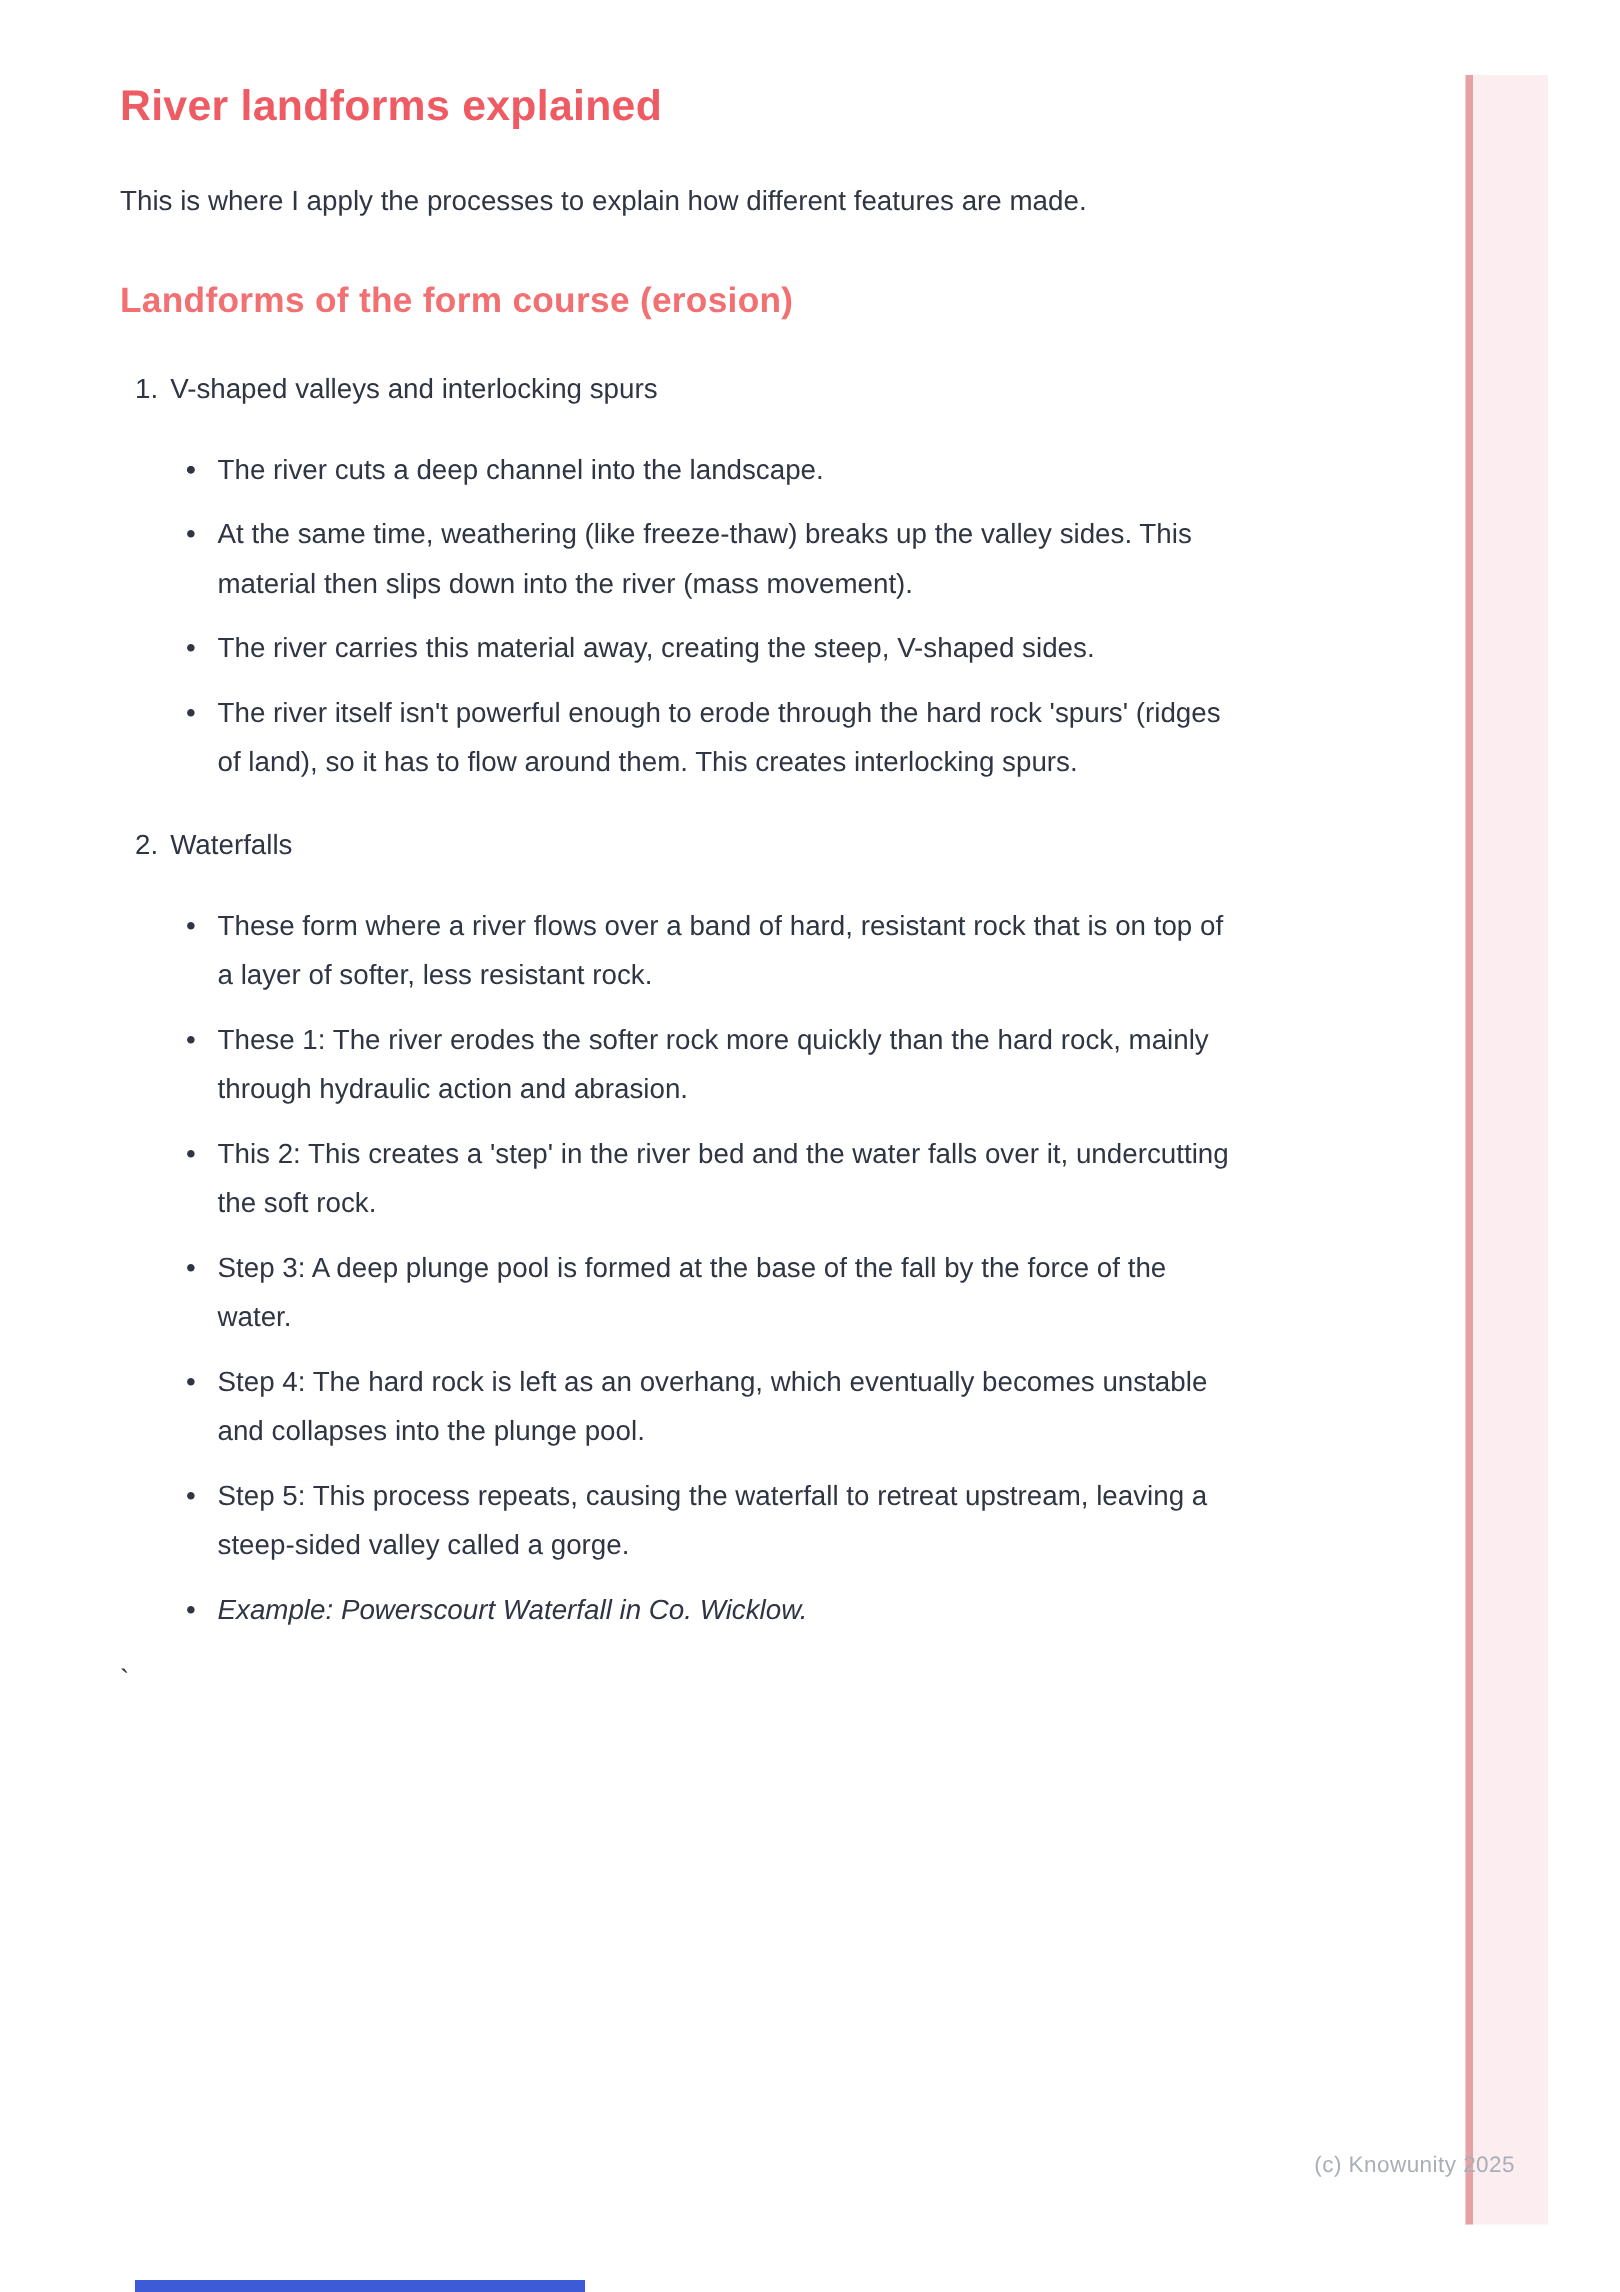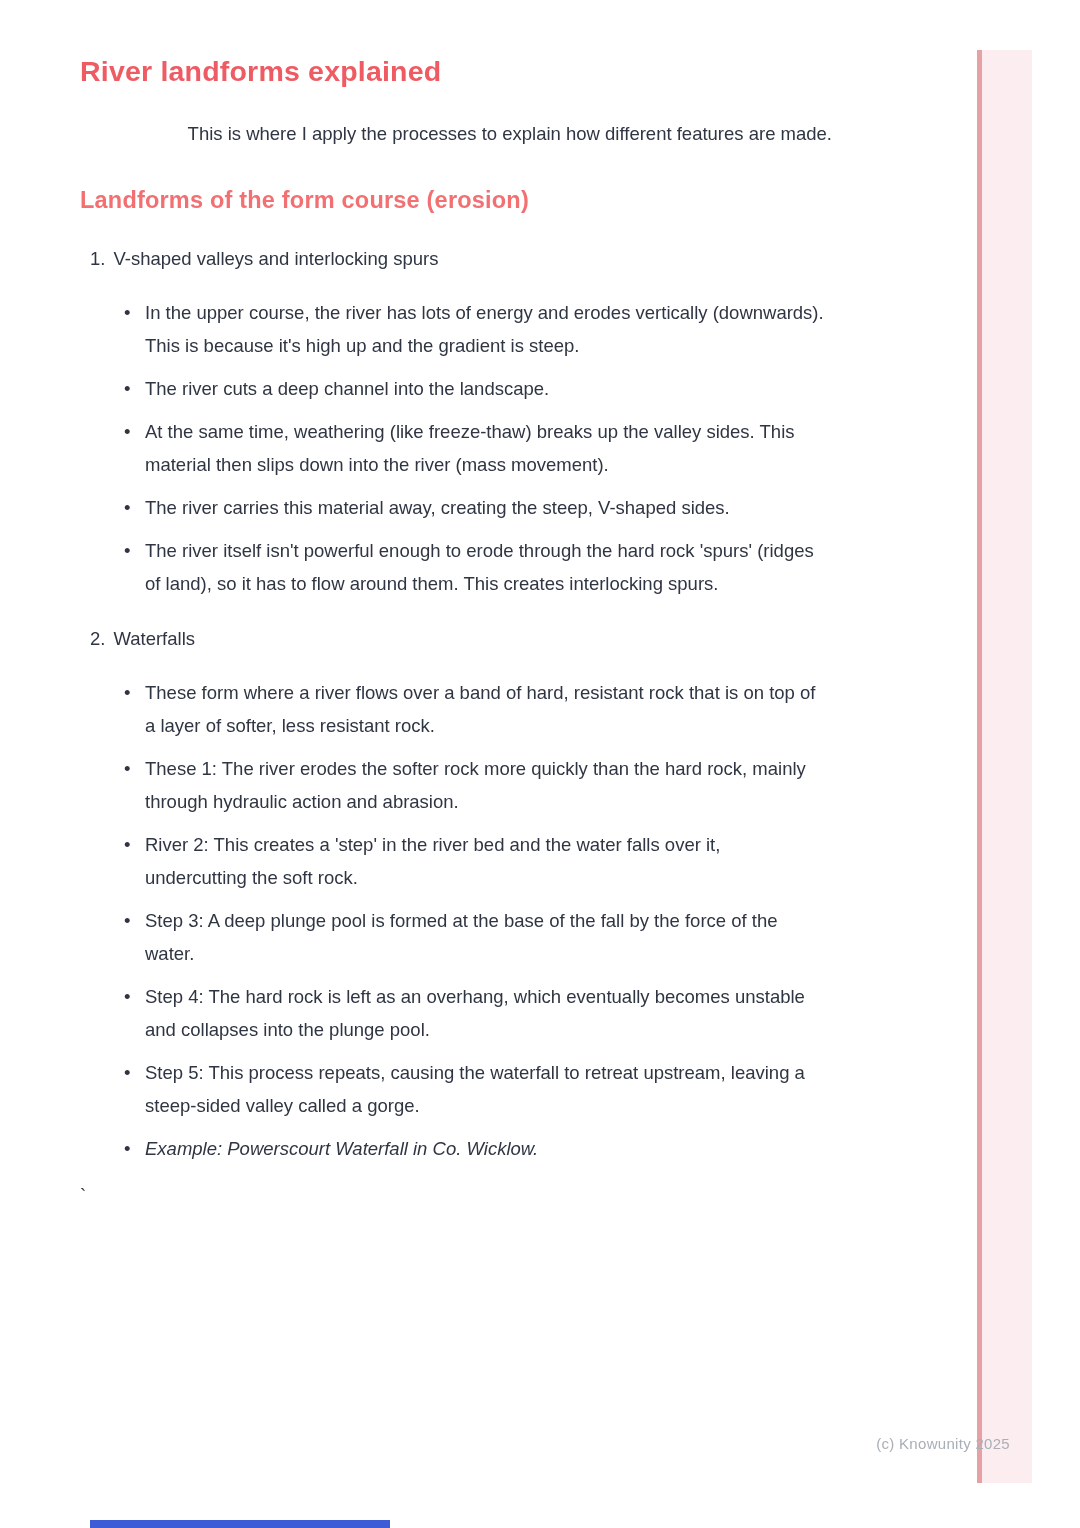--- a/index.html
+++ b/index.html
@@ -50,21 +50,20 @@
     line-height: 34px;
     font-weight: 700;
     color: var(--accent-red, #ee5b63);
     letter-spacing: 0.2px;
   }
 
   p.intro {
     margin: 29px 0 0 0;
     font-size: 18.5px;
     line-height: 33px;
-    text-align: right;
   }
 
   h2.section-heading {
     margin: 36px 0 0 0;
     font-size: 23.5px;
     line-height: 28px;
     font-weight: 700;
     color: var(--heading-red, #f26f72);
     letter-spacing: 0.2px;
   }
@@ -133,36 +132,36 @@
   <h1 class="page-title">River landforms explained</h1>
   <p class="intro">This is where I apply the processes to explain how different features are made.</p>
   <h2 class="section-heading">Landforms of the form course (erosion)</h2>
   <div id="list-root">
       <div class="olitem">
         <div class="olitem-head">
           <span class="olitem-num">1.</span>
           <span class="olitem-title">V-shaped valleys and interlocking spurs</span>
         </div>
         <ul class="bullets">
-          <li><span class="bullet-marker">•</span><span>In the upper course, the river has lots of energy and erodes vertically (downwards). This is because it's high up and the gradient is steep.</span></li>
+          <li><span class="bullet-marker">•</span></li>
           <li><span class="bullet-marker">•</span><span>The river cuts a deep channel into the landscape.</span></li>
           <li><span class="bullet-marker">•</span><span>At the same time, weathering (like freeze-thaw) breaks up the valley sides. This material then slips down into the river (mass movement).</span></li>
           <li><span class="bullet-marker">•</span><span>The river carries this material away, creating the steep, V-shaped sides.</span></li>
           <li><span class="bullet-marker">•</span><span>The river itself isn't powerful enough to erode through the hard rock 'spurs' (ridges of land), so it has to flow around them. This creates </span><span class="seg-b">interlocking spurs</span><span>.</span></li>
         </ul>
       </div>
       <div class="olitem">
         <div class="olitem-head">
           <span class="olitem-num">2.</span>
           <span class="olitem-title">Waterfalls</span>
         </div>
         <ul class="bullets">
           <li><span class="bullet-marker">•</span><span>These form where a river flows over a band of hard, resistant rock that is on top of a layer of softer, less resistant rock.</span></li>
           <li><span class="bullet-marker">•</span><span class="seg-b">These 1:</span><span> The river erodes the softer rock more quickly than the hard rock, mainly through </span><span class="seg-b">hydraulic action</span><span> and </span><span class="seg-b">abrasion</span><span>.</span></li>
-          <li><span class="bullet-marker">•</span><span class="seg-b">River 2:</span><span> This creates a 'step' in the river bed and the water falls over it, undercutting the soft rock.</span></li>
+          <li><span class="bullet-marker">•</span><span class="seg-b">This 2:</span><span> This creates a 'step' in the river bed and the water falls over it, undercutting the soft rock.</span></li>
           <li><span class="bullet-marker">•</span><span class="seg-b">Step 3:</span><span> A deep </span><span class="seg-b">plunge pool</span><span> is formed at the base of the fall by the force of the water.</span></li>
           <li><span class="bullet-marker">•</span><span class="seg-b">Step 4:</span><span> The hard rock is left as an overhang, which eventually becomes unstable and collapses into the plunge pool.</span></li>
           <li><span class="bullet-marker">•</span><span class="seg-b">Step 5:</span><span> This process repeats, causing the waterfall to retreat upstream, leaving a steep-sided valley called a </span><span class="seg-b">gorge</span><span>.</span></li>
           <li><span class="bullet-marker">•</span><span class="seg-i">Example: Powerscourt Waterfall in Co. Wicklow.</span></li>
         </ul>
       </div>
     </div>
   <div class="stray">`</div>
 </div>
 

